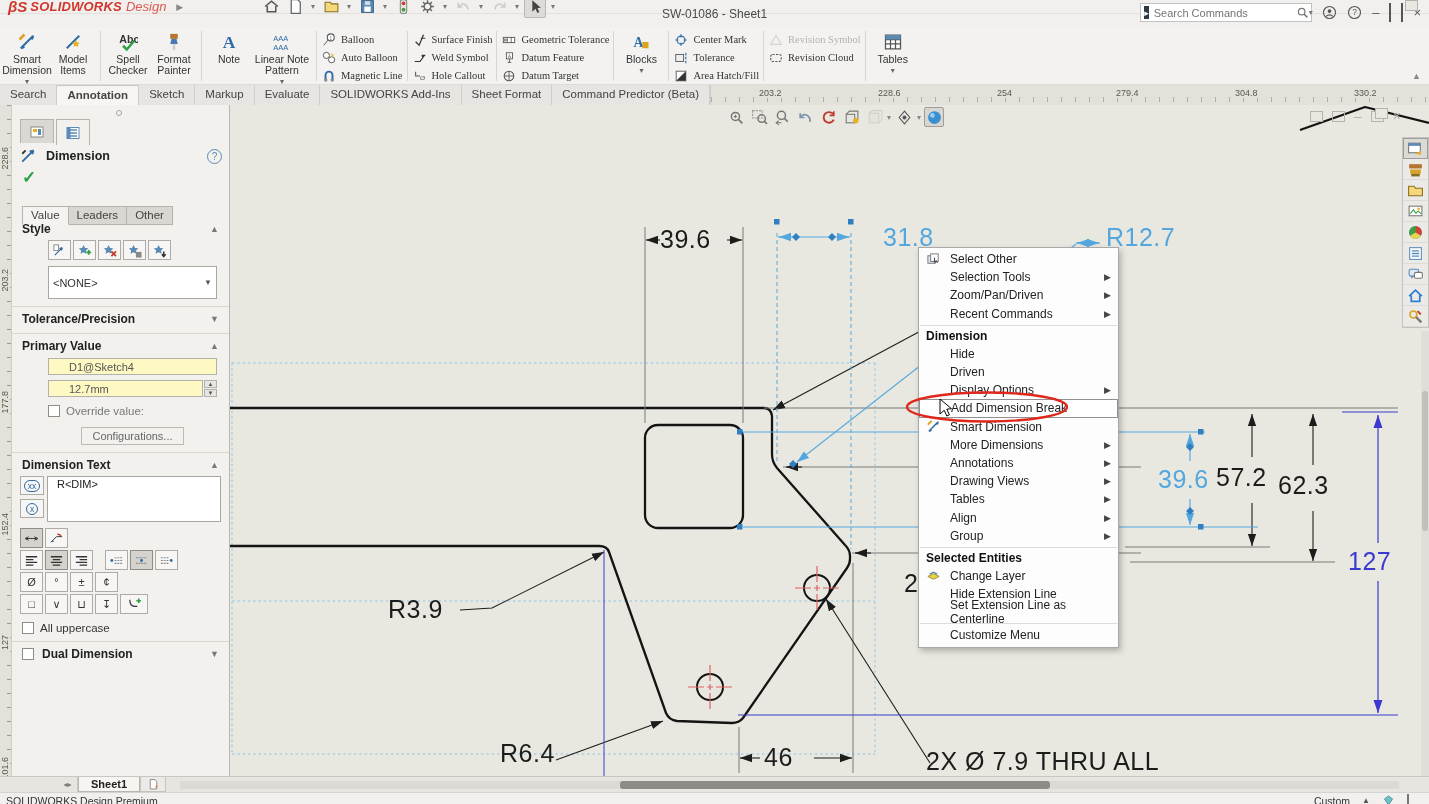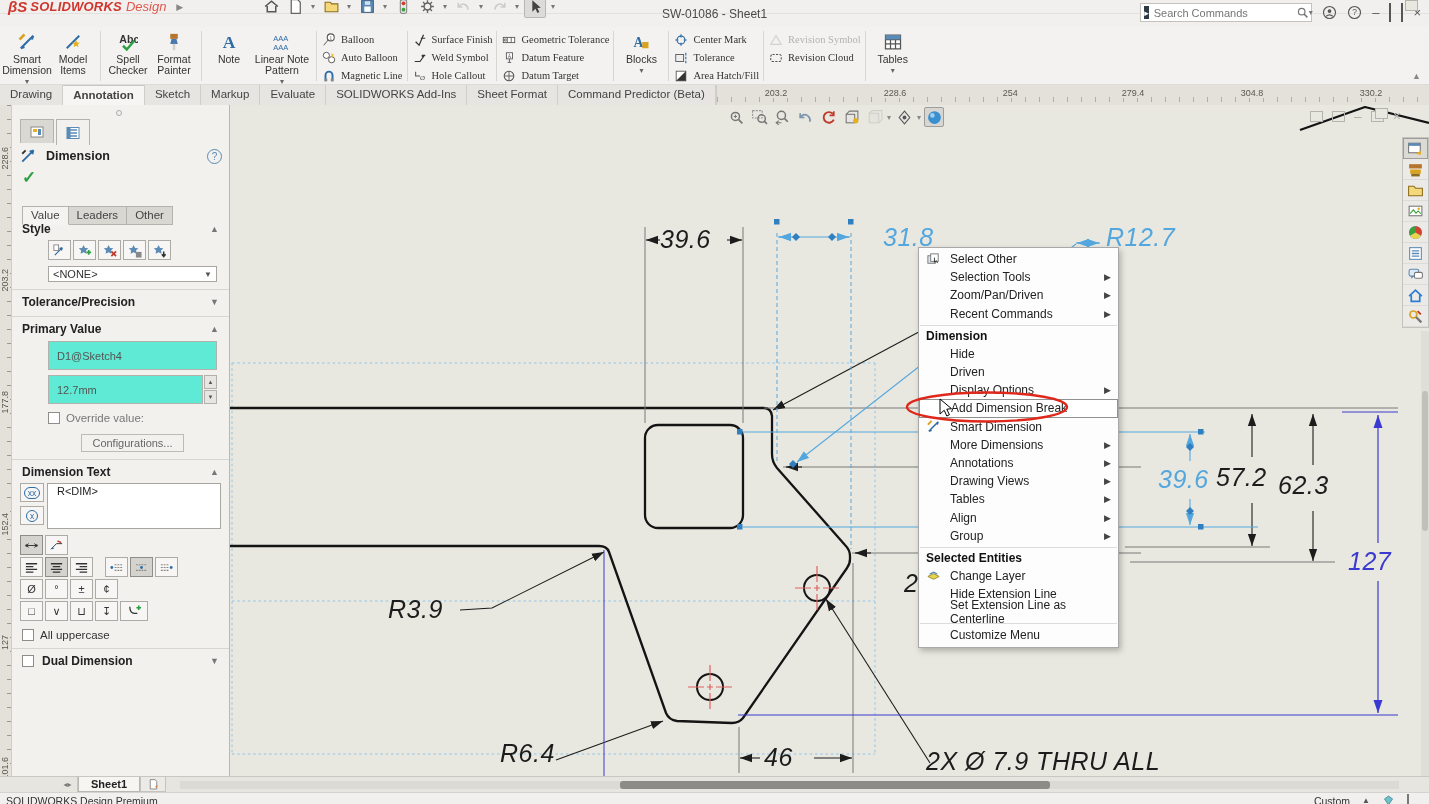--- a/index.html
+++ b/index.html
@@ -73,43 +73,43 @@
   .pm-subtab.active { background:#f4f3f0; font-weight:normal; border-bottom:1px solid #f4f3f0; }
   #pm-body { position:absolute; left:0; top:112px; width:217px; }
   .pm-sec { border-top:1px solid #d8d6d1; padding:5px 0 7px 0; }
   .pm-sec-h { display:flex; align-items:center; padding:0 10px; font-weight:bold; font-size:12px; color:#222; }
   .pm-sec-h .chev { margin-left:auto; color:#777; font-size:9px; }
   .pm-indent { padding-left:36px; padding-right:12px; }
   .pm-btnrow { display:flex; gap:2px; margin-top:4px; }
   .pm-ibtn { width:23px; height:20px; background:#f7f6f4; border:1px solid #adaba6; display:flex; align-items:center; justify-content:center; font-size:11px; }
   .pm-ibtn.pressed { background:#d5d3ce; border-color:#8f8d88; }
   .pm-ibtn.wide { width:28px; }
-  .pm-select { margin-top:6px; height:16px; background:#fff; border:1px solid #a8a6a1; display:flex; align-items:center; padding:0 4px; font-size:11px; color:#333; }
+  .pm-select { margin-top:6px; height:33px; background:#fff; border:1px solid #a8a6a1; display:flex; align-items:center; padding:0 4px; font-size:11px; color:#333; }
   .pm-select .chev { margin-left:auto; font-size:8px; color:#555; }
-  .pm-field { height:29px; background:#5eead4; border:1px solid #b3b1ac; color:#555; font-size:11px; display:flex; align-items:center; padding:0 8px; margin-top:5px; }
+  .pm-field { height:17px; background:#fef9c3; border:1px solid #b3b1ac; color:#555; font-size:11px; display:flex; align-items:center; padding:0 20px; margin-top:5px; }
   .pm-field-spin { display:flex; margin-top:5px; }
   .pm-field-spin .pm-field { flex:1; margin-top:0; }
   .spin { width:13px; display:flex; flex-direction:column; gap:1px; margin-left:1px; }
   .spin div { flex:1; background:#e8e6e2; border:1px solid #b3b1ac; font-size:6px; color:#555; display:flex; align-items:center; justify-content:center; }
   .pm-chkrow { display:flex; align-items:center; gap:6px; margin-top:8px; font-size:11.5px; color:#333; }
   .chk { width:12px; height:12px; background:#fff; border:1px solid #8f8d88; }
   .pm-btn { margin:10px auto 0 auto; display:block; background:#f2f1ee; border:1px solid #bdbbb6; font-size:11px; color:#666; padding:2px 10px; font-family:"Liberation Sans",sans-serif; }
   .dimtext-wrap { display:flex; padding:4px 8px 0 8px; gap:3px; }
   .dimtext-icons { display:flex; flex-direction:column; gap:4px; }
   .oval-btn { width:24px; height:19px; border:1px solid #adaba6; background:#f7f6f4; color:#2d6ca5; font-size:8.5px; display:flex; align-items:center; justify-content:center; }
   .oval-btn span { border:1px solid #2d6ca5; border-radius:7px; padding:0 3px; }
   #dimtext-area { flex:1; height:46px; background:#fff; border:1px solid #a8a6a1; font-size:11px; padding:1px 9px; color:#222; }
   .grid-rows { padding:6px 8px 0 8px; display:flex; flex-direction:column; gap:2px; }
   .grid-row { display:flex; gap:2px; }
   .gap8 { width:8px; }
 
   
   #canvas { position:absolute; left:230px; top:0; width:1199px; height:671px; background:#e9e8e0; overflow:hidden; }
   #draw-svg { position:absolute; left:0; top:0; z-index:1; }
-  .dim-label { position:absolute; z-index:2; white-space:nowrap; letter-spacing:0.5px;font-style:italic; }
+  .dim-label { position:absolute; z-index:2; white-space:nowrap; letter-spacing:0.5px; }
   #hud { position:absolute; left:496px; top:2px; z-index:3; display:flex; align-items:center; gap:3px; }
   .hud-btn { width:20px; height:20px; display:flex; align-items:center; justify-content:center; border-radius:2px; }
   .hud-btn.pressed { background:#d8d6d2; border:1px solid #9f9d99; }
   .hud-btn.disabled { opacity:.4; }
   .hud-dd { font-size:8px; color:#888; }
   #docwin { position:absolute; left:1080px; top:3px; z-index:3; display:flex; gap:9px; align-items:center; color:#b5b3ae; font-size:12px; }
   .dw-ic { width:13px; height:11px; border:1.5px solid #b5b3ae; position:relative; }
   .dw-ic.rst::after { content:""; position:absolute; left:3px; top:-4px; width:11px; height:9px; border:1.5px solid #b5b3ae; background:#e9e8e0; }
   #taskpane { position:absolute; right:0px; top:32px; z-index:3; width:27px; display:flex; flex-direction:column; background:#eceae6; border:1px solid #c5c3be; }
   .tp-btn { width:25px; height:21px; display:flex; align-items:center; justify-content:center; border-bottom:1px solid #dddbd6; }
@@ -477,21 +477,21 @@
             <span class="lb">Tables</span>
             <span class="dd">▾</span>
           </div>
         </div>
       </div>
     <div id="ribbon-collapse">▲</div>
   </div>
 
   <div id="tabrow">
     <div id="doc-tabs" style="display:flex">
-        <div class="doc-tab">Drawing</div>
+        <div class="doc-tab">Search</div>
         <div class="doc-tab active">Annotation</div>
         <div class="doc-tab">Sketch</div>
         <div class="doc-tab">Markup</div>
         <div class="doc-tab">Evaluate</div>
         <div class="doc-tab">SOLIDWORKS Add-Ins</div>
         <div class="doc-tab">Sheet Format</div>
         <div class="doc-tab">Command Predictor (Beta)</div>
       </div>
     <div id="hruler">
         <div class="ticks"></div>

